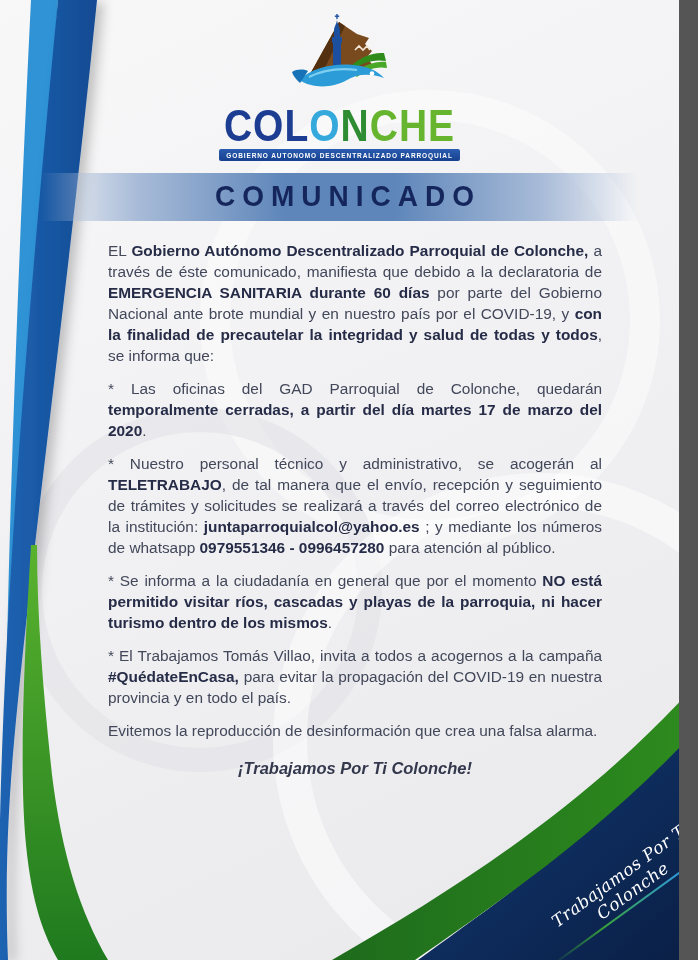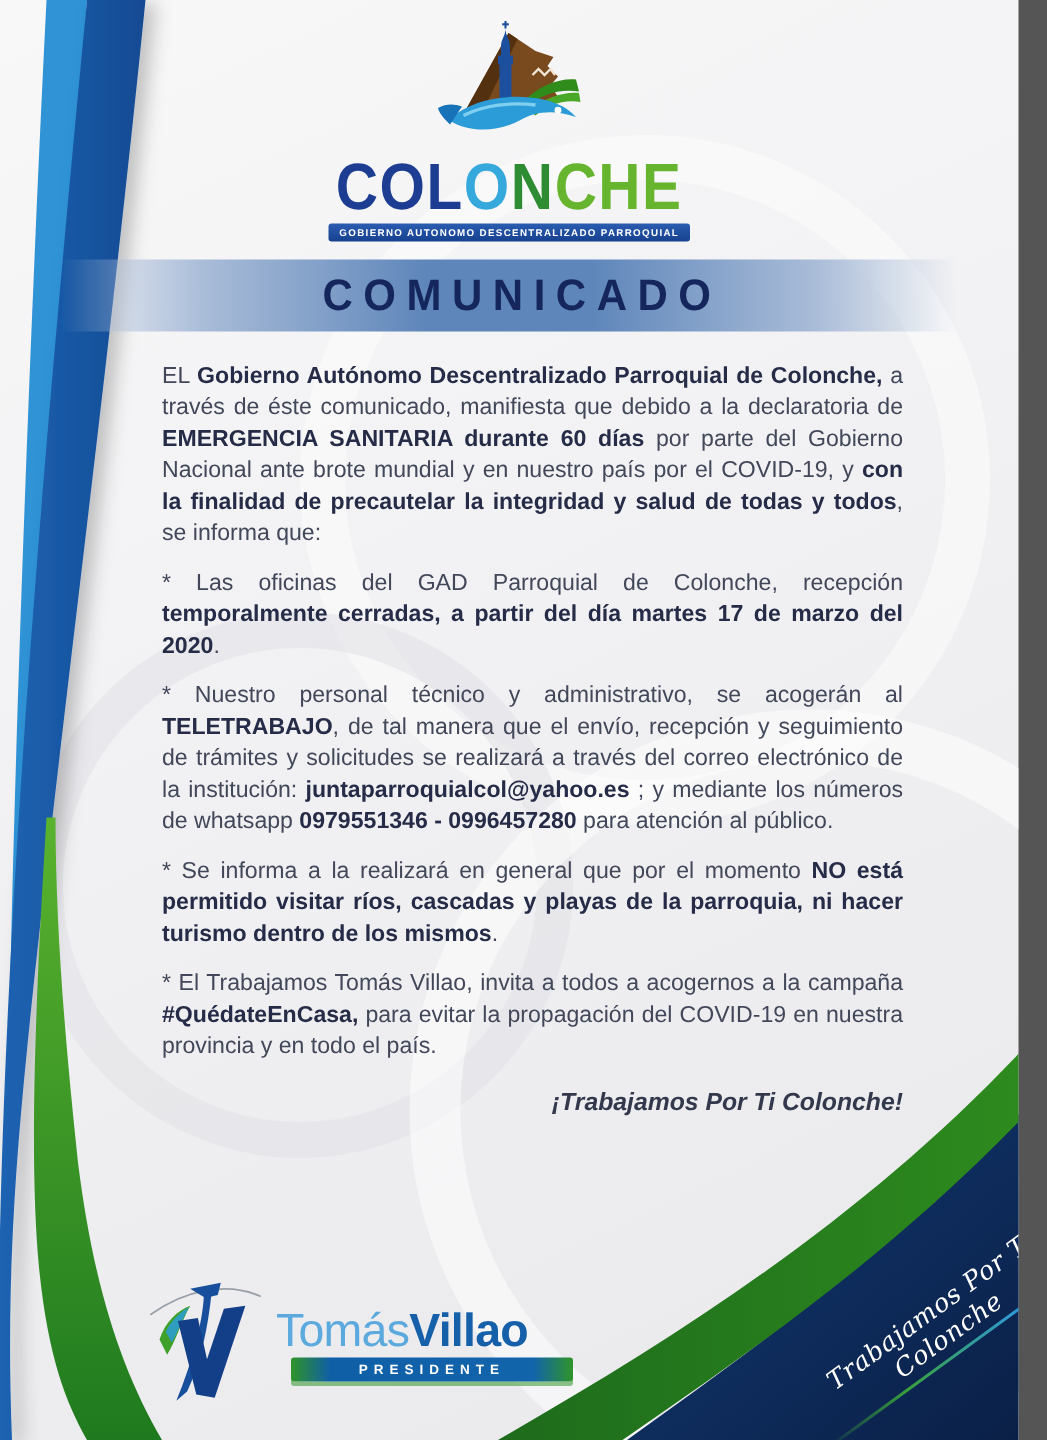--- a/index.html
+++ b/index.html
@@ -27,21 +27,21 @@
   .title-banner .title{
     font-size:28px;font-weight:bold;letter-spacing:7px;color:#15265c;
     text-indent:7px;transform:scaleY(1.05);
   }
   
   .content{position:absolute;top:240px;left:108px;width:494px;z-index:3;
     color:#42485a;font-size:15.4px;line-height:21px;text-align:justify;}
   .content p{margin:0 0 12px 0;}
   .content .line{display:block;}
   b,.bld{font-weight:bold;color:#262c47;}
-  .slogan{margin-top:17px;font-style:italic;font-weight:bold;color:#33384c;font-size:16.5px;text-align:right;}
+  .slogan{margin-top:17px;font-style:italic;font-weight:bold;color:#33384c;font-size:16.5px;text-align:center;}
   
   .signature{position:absolute;left:96px;top:850px;z-index:3;display:flex;align-items:center;}
   .monogram{width:82px;height:92px;display:block;}
   .sig-text{display:flex;flex-direction:column;margin-left:6px;}
   .sig-name{font-size:31px;line-height:1;letter-spacing:-.5px;}
   .sig-first{color:#5ba9dd;font-weight:400;}
   .sig-last{color:#1660a9;font-weight:bold;}
   .sig-role{
     margin-top:3px;margin-left:10px;width:188px;text-align:center;color:#fff;
     font-size:9px;font-weight:bold;letter-spacing:4px;padding:3.5px 0 3px 0;border-radius:2px;
@@ -135,46 +135,31 @@
   </div>
 
   <div class="title-banner">
     <span class="title">COMUNICADO</span>
   </div>
 
   <div class="content">
 
     <p><span>EL </span><b>Gobierno Autónomo Descentralizado Parroquial de Colonche,</b><span> a través de éste comunicado, manifiesta que debido a la declaratoria de </span><b>EMERGENCIA SANITARIA durante 60 días</b><span> por parte del Gobierno Nacional ante brote mundial y en nuestro país por el COVID-19, y </span><b>con la finalidad de precautelar la integridad y salud de todas y todos</b><span>, se informa que:</span></p>
 
-    <p><span>* Las oficinas del GAD Parroquial de Colonche, recepción </span><b>temporalmente cerradas, a partir del día martes 17 de marzo del 2020</b><span>.</span></p>
+    <p><span>* Las oficinas del GAD Parroquial de Colonche, quedarán </span><b>temporalmente cerradas, a partir del día martes 17 de marzo del 2020</b><span>.</span></p>
 
     <p><span>* Nuestro personal técnico y administrativo, se acogerán al </span><b>TELETRABAJO</b><span>, de tal manera que el envío, recepción y seguimiento de trámites y solicitudes se realizará a través del correo electrónico de la institución: </span><b>juntaparroquialcol@yahoo.es</b><span> ; y mediante los números de whatsapp </span><b>0979551346 - 0996457280</b><span> para atención al público.</span></p>
 
-    <p><span>* Se informa a la realizará en general que por el momento </span><b>NO está permitido visitar ríos, cascadas y playas de la parroquia, ni hacer turismo dentro de los mismos</b><span>.</span></p>
+    <p><span>* Se informa a la ciudadanía en general que por el momento </span><b>NO está permitido visitar ríos, cascadas y playas de la parroquia, ni hacer turismo dentro de los mismos</b><span>.</span></p>
 
     <p><span>* El Trabajamos Tomás Villao, invita a todos a acogernos a la campaña </span><b>#QuédateEnCasa,</b><span> para evitar la propagación del COVID-19 en nuestra provincia y en todo el país.</span></p>
 
     <p>
+        <span class="line">Evitemos la reproducción de desinformación que crea una falsa alarma.</span>
       </p>
 
     <div class="slogan">¡Trabajamos Por Ti Colonche!</div>
   </div>
 
-  <div class="signature">
-    <svg class="monogram" viewBox="0 0 80 90">
-      <path d="M4,26 C26,10 54,4 76,14" stroke="#9aa0a8" stroke-width="1.2" fill="none"></path>
-      <path d="M10,42 C14,30 22,23 30,20 C24,31 21,42 15,52 Z" fill="#3fa02a"></path>
-      <path d="M14,37 C18,29 24,24 29,21 C25,29 22,37 18,44 Z" fill="#2b9cd8" opacity="0.85"></path>
-      <path d="M30,9 L50,5 L48,13 L40,15 Z" fill="#174f9c"></path>
-      <path d="M44,11 C42,32 37,58 28,76 L21,82 C31,58 38,32 39,13 Z" fill="#174f9c"></path>
-      <path d="M22,30 L35,28 L41,55 L52,22 L66,20 L46,80 L34,78 Z" fill="#123f88"></path>
-    </svg>
-    <div class="sig-text">
-      <div class="sig-name">
-        <span class="sig-first">Tomás</span><span class="sig-last">Villao</span>
-      </div>
-      <div class="sig-role">PRESIDENTE</div>
-    </div>
-  </div>
 
   <div class="ribbon-text">Trabajamos Por Ti Colonche</div>
 
 </div>
 
 </body></html>

